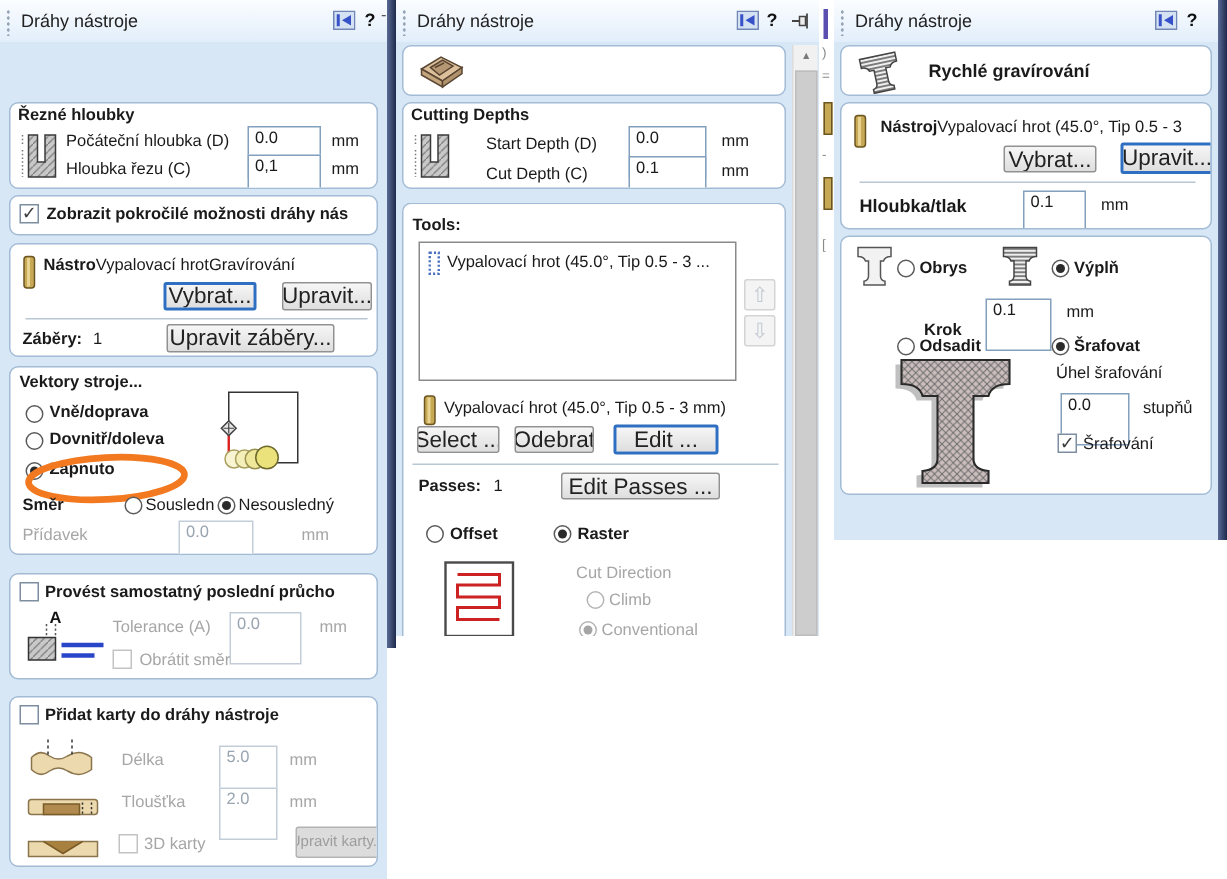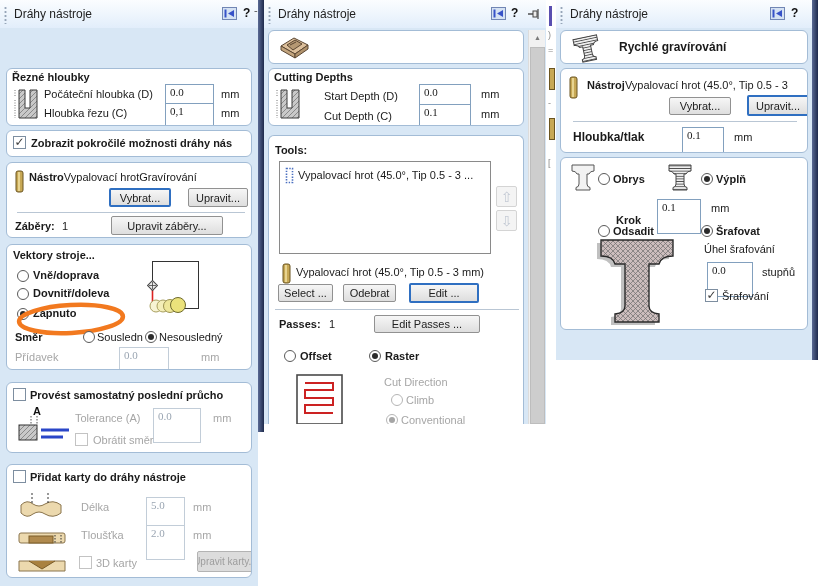--- a/index.html
+++ b/index.html
@@ -13,24 +13,24 @@
   .grip{position:absolute;left:4px;top:6px;width:3px;height:18px;
         background-image:radial-gradient(circle,#96a5b8 1px,transparent 1.2px);
         background-size:3px 4px;}
   .ptitle{position:absolute;left:14px;top:7px;font-size:12px;color:#222;white-space:nowrap;}
   .qmark{font-weight:bold;font-size:12px;color:#111;}
   .box{position:absolute;background:#fff;border:1px solid #a3bcd6;border-radius:6px;box-sizing:border-box;overflow:hidden;}
   .b{font-weight:bold;}
   .g{color:#a6a6a6;}
   .nw{white-space:nowrap;overflow:hidden;}
   .field{position:absolute;background:#fff;border:1px solid #82a0be;box-sizing:border-box;
-         height:35px;line-height:15px;padding-left:4px;font-size:11px;font-family:Liberation Serif, serif;}
+         height:35px;line-height:15px;padding-left:4px;font-size:11px;}
   .field.dis{border-color:#c2cdd8;color:#9aa5b2;}
   .btn{position:absolute;background:linear-gradient(#f6f6f6,#dedede);border:1px solid #919191;
-       border-radius:2px;text-align:center;font-size:11px;color:#222;box-sizing:border-box;
+       border-radius:2px;text-align:center;font-size:15px;color:#222;box-sizing:border-box;
        display:flex;align-items:center;justify-content:center;white-space:nowrap;overflow:hidden;}
   .btn.def{border:2px solid #2f6fc1;}
   .btn.dis{background:#dcdcdc;border-color:#b3b3b3;color:#9d9d9d;}
   .rad{position:absolute;width:12px;height:12px;border:1px solid #5a5a5a;border-radius:50%;
        background:#fff;box-sizing:border-box;}
   .rad.sel::after{content:"";position:absolute;left:2px;top:2px;width:6px;height:6px;border-radius:50%;background:#2b2b2b;}
   .rad.dis{border-color:#b5b5b5;}
   .rad.dis.sel::after{background:#a5a5a5;}
   .chk{position:absolute;width:13px;height:13px;border:1px solid #7d8ea0;background:#fff;box-sizing:border-box;
        font-size:12px;line-height:11px;text-align:center;color:#3c3c3c;}

